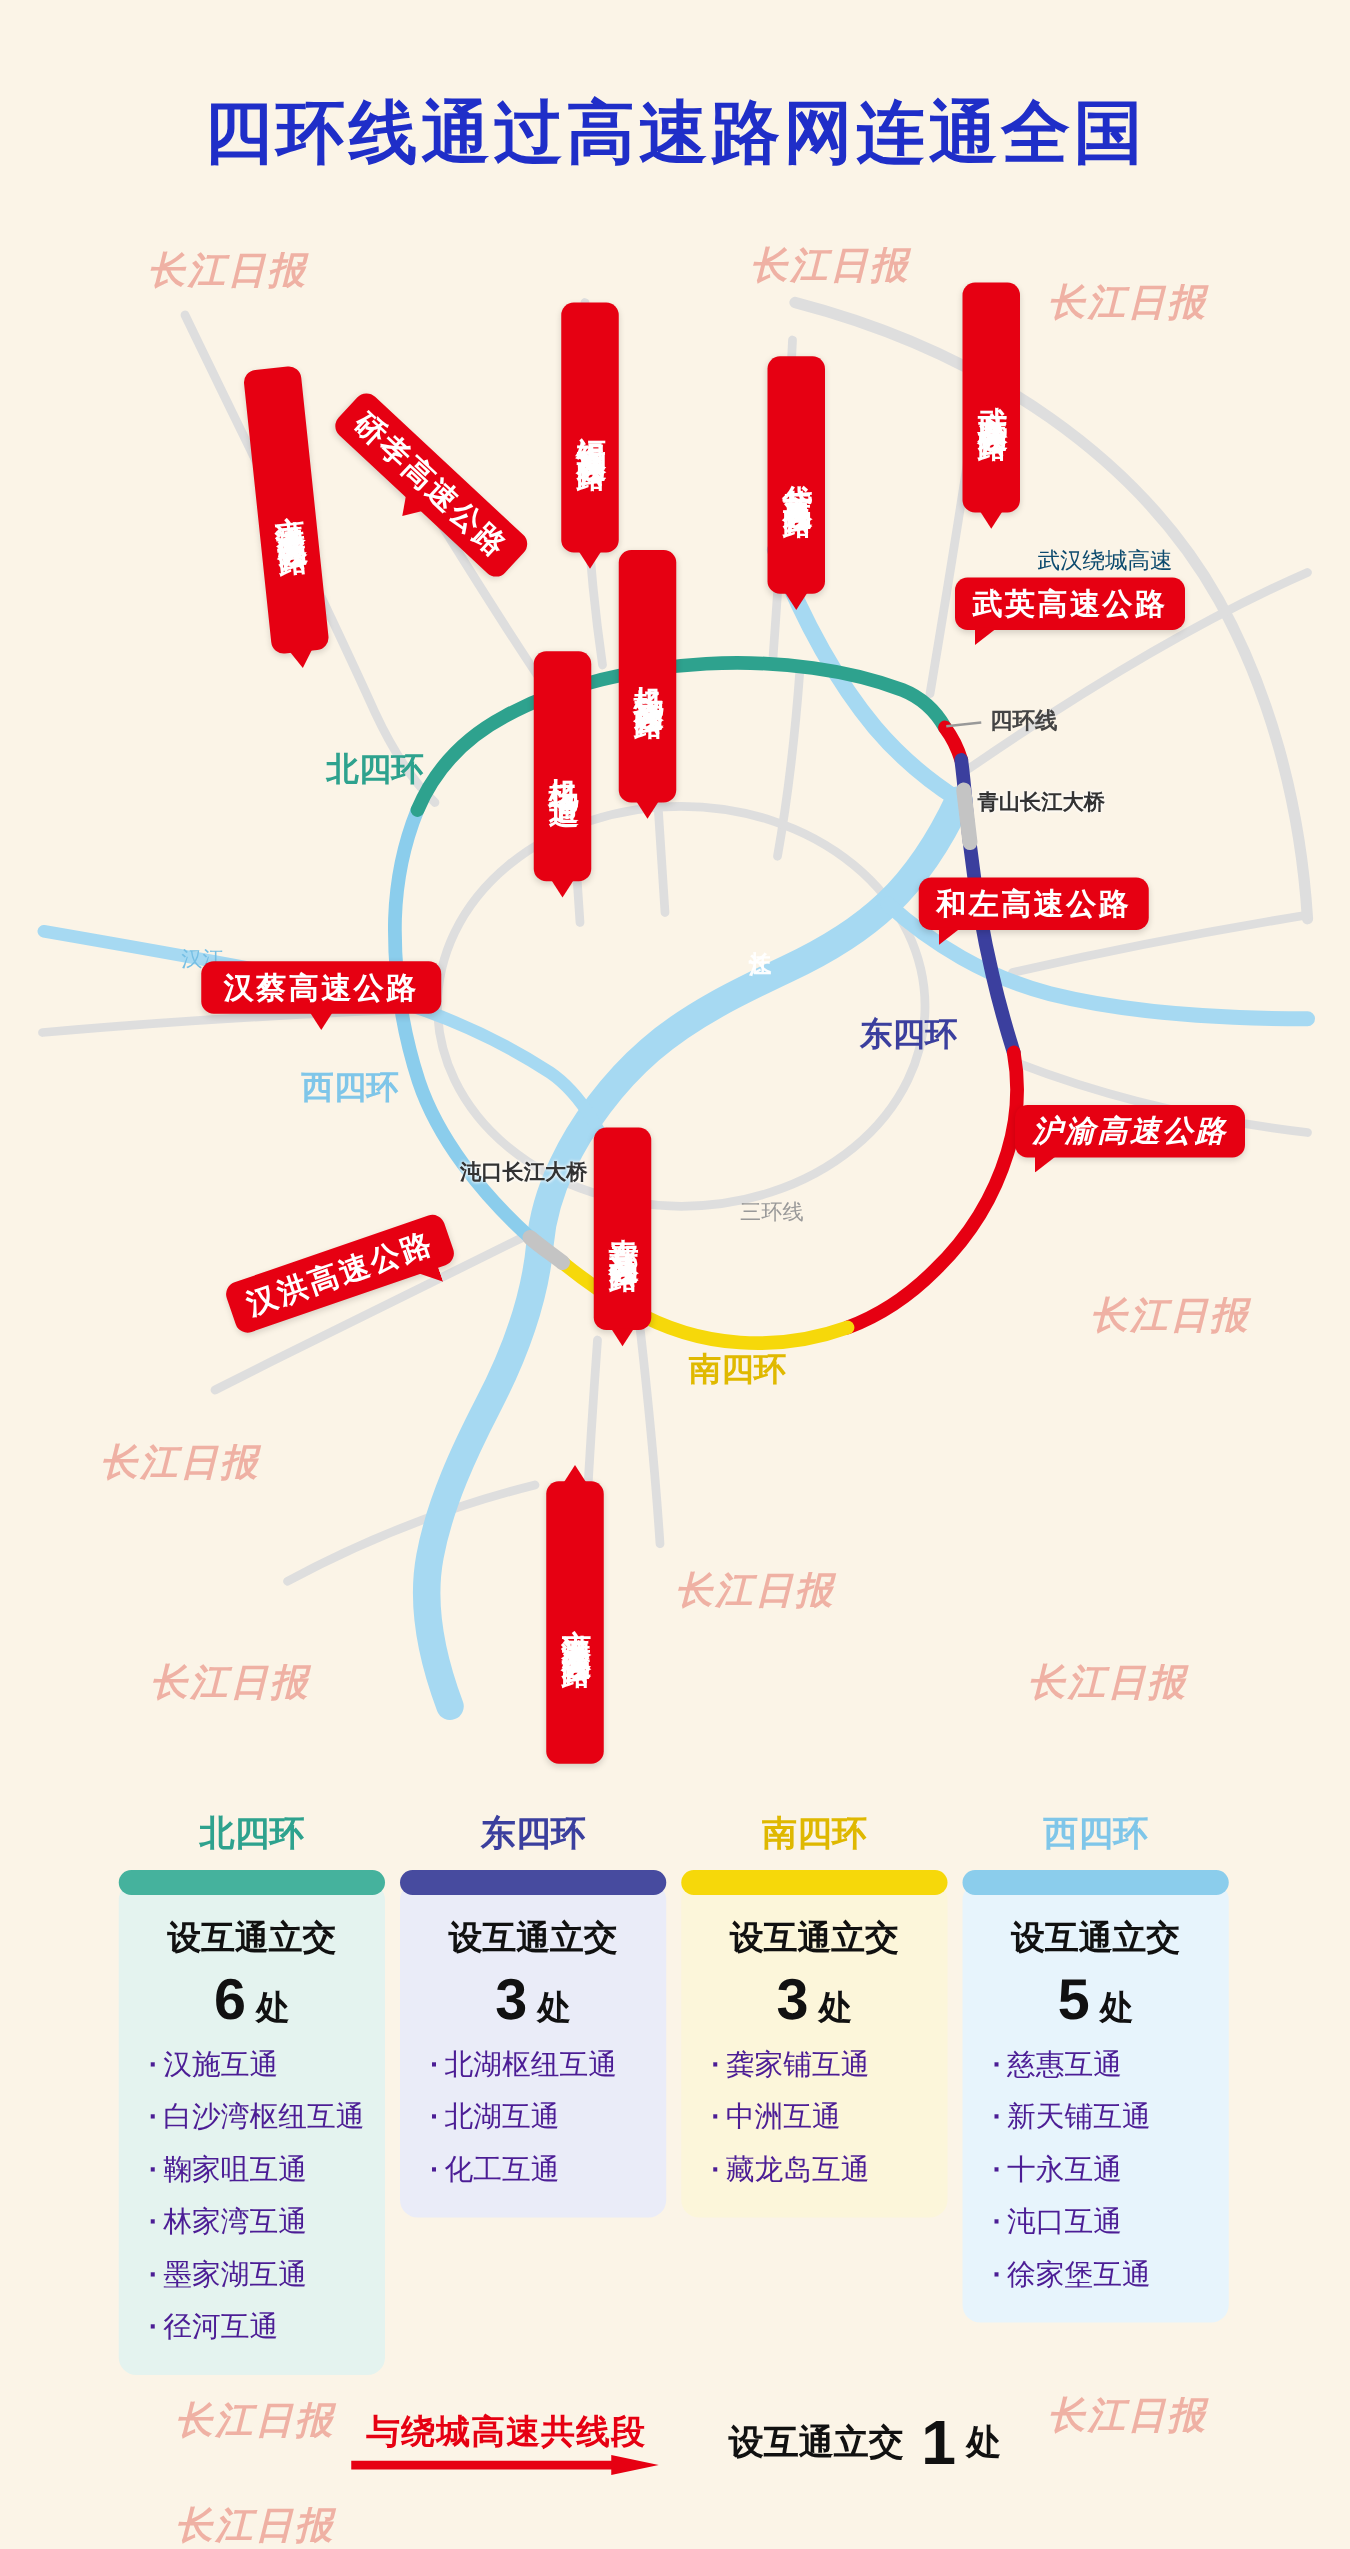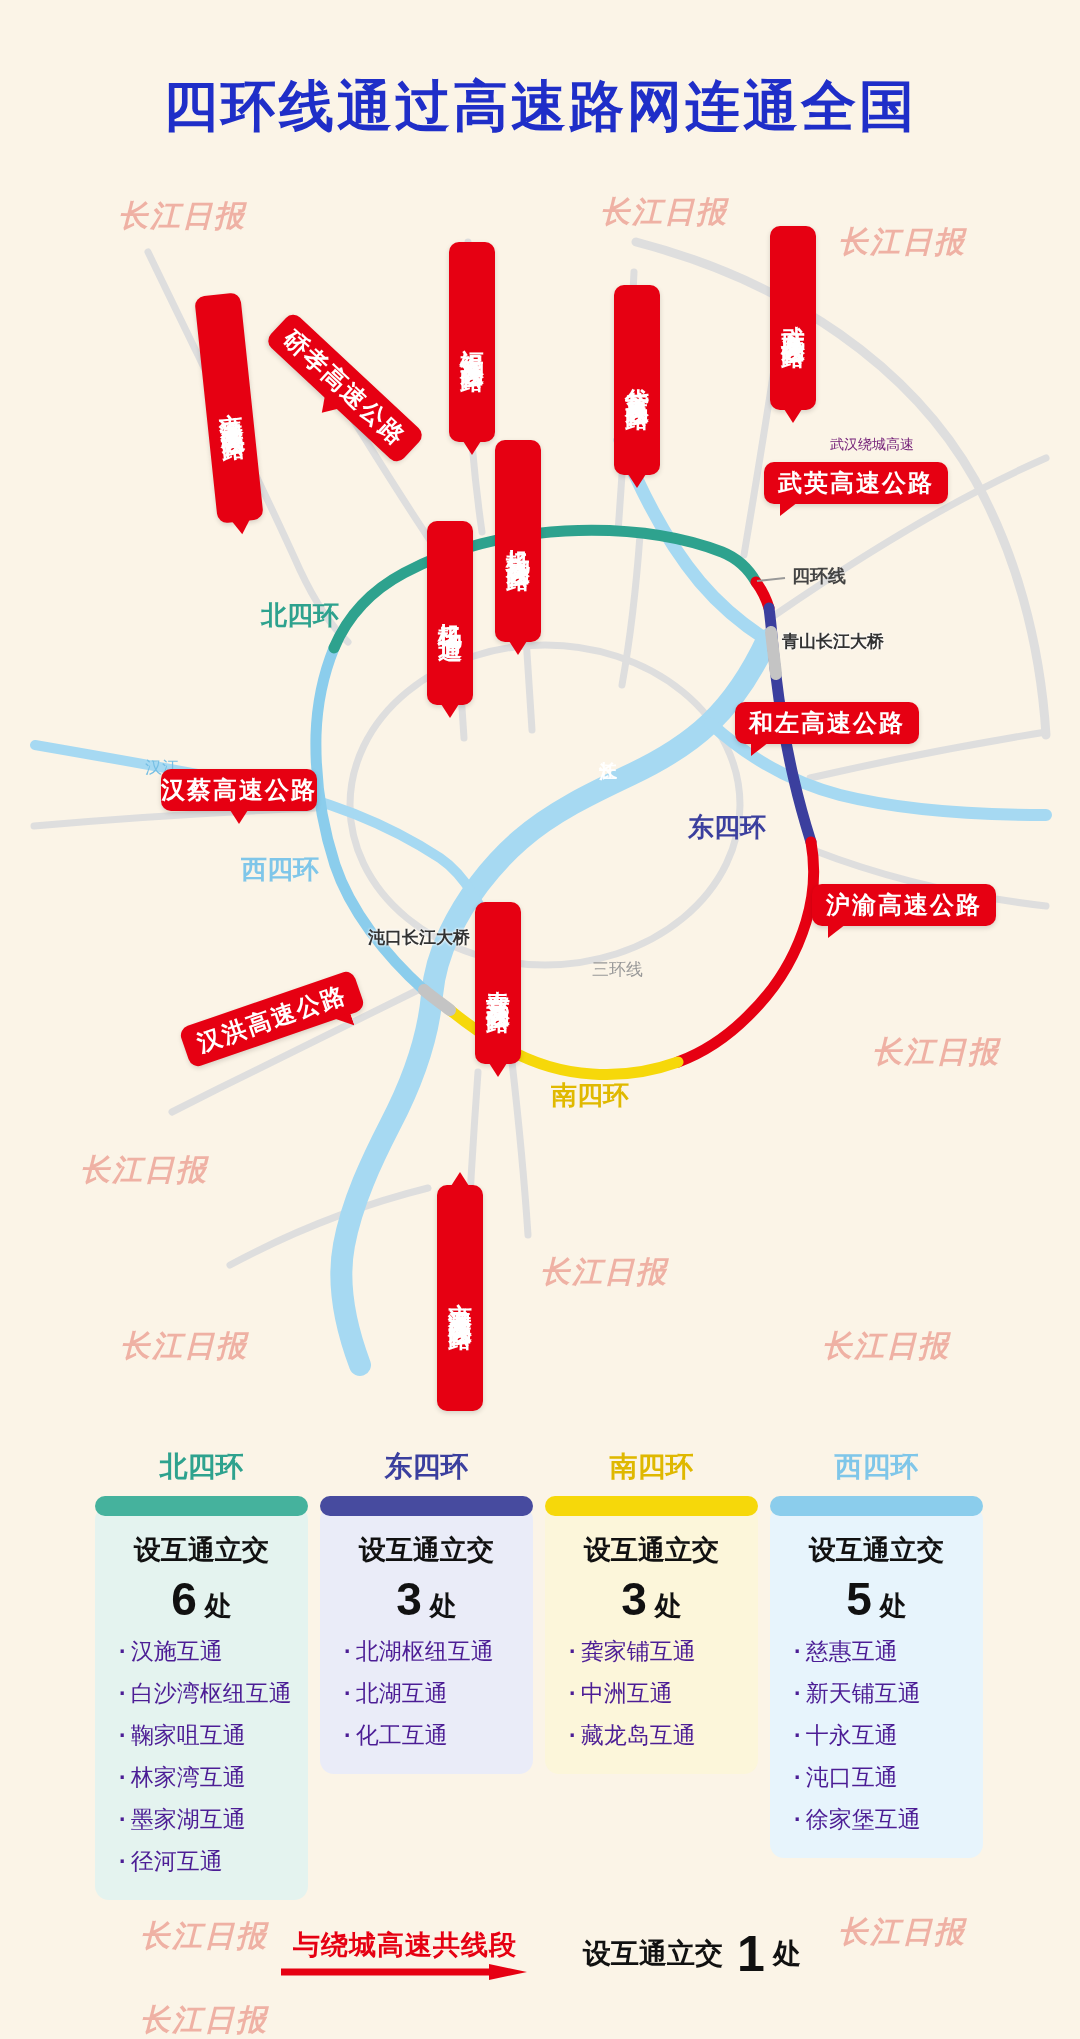--- a/index.html
+++ b/index.html
@@ -156,42 +156,42 @@
       <span class="tail tail-b"></span>
     </div>
     <div class="callout v" style="left:427px;top:331px;height:184px;">
       <span>机场二通道</span>
       <span class="tail tail-b"></span>
     </div>
     <div class="callout h" style="left:735px;top:512px;width:184px;font-family:Liberation Serif, serif;">
       <span>和左高速公路</span>
       <span class="tail tail-bl"></span>
     </div>
-    <div class="callout h" style="left:161px;top:579px;width:156px;align-items:center;">
+    <div class="callout h" style="left:161px;top:579px;width:192px;align-items:center;">
       <span>汉蔡高速公路</span>
       <span class="tail tail-b"></span>
     </div>
-    <div class="callout h" style="left:812px;top:694px;width:184px;">
+    <div class="callout h" style="left:812px;top:694px;width:184px;font-style:italic;">
       <span>沪渝高速公路</span>
       <span class="tail tail-bl"></span>
     </div>
     <div class="callout h" style="left:180px;top:808px;width:184px;transform:rotate(-19deg);">
       <span>汉洪高速公路</span>
       <span class="tail tail-br"></span>
     </div>
     <div class="callout v" style="left:475px;top:712px;height:162px;">
       <span>青郑高速公路</span>
       <span class="tail tail-b"></span>
     </div>
     <div class="callout v" style="left:437px;top:995px;height:226px;">
       <span>京港澳高速公路</span>
       <span class="tail tail-t"></span>
     </div>
 
-    <div class="mlabel small" style="left:830px;top:246px;color:#701a75;font-size:14px;">武汉绕城高速</div>
+    <div class="mlabel small" style="left:830px;top:246px;color:#0c4a6e;font-size:18px;">武汉绕城高速</div>
     <div class="mlabel" style="left:792px;top:374px;font-size:18px;color:#444;font-weight:600;">四环线</div>
     <div class="mlabel bridge" style="left:782px;top:440px;">青山长江大桥</div>
     <div class="mlabel bridge" style="left:368px;top:736px;">沌口长江大桥</div>
     <div class="mlabel small" style="left:592px;top:768px;color:#999;">三环线</div>
     <div class="mlabel small" style="left:145px;top:566px;color:#76bfe4;">汉江</div>
     <div class="mlabel v-label" style="left:596px;top:556px;">长江</div>
     <div class="mlabel ring-name" style="left:245px;top:408px;color:#2ea28e;">北四环</div>
     <div class="mlabel ring-name" style="left:672px;top:620px;color:#3b3f9e;">东四环</div>
     <div class="mlabel ring-name" style="left:535px;top:888px;color:#e0b900;">南四环</div>
     <div class="mlabel ring-name" style="left:225px;top:662px;color:#7fc6e9;">西四环</div>

